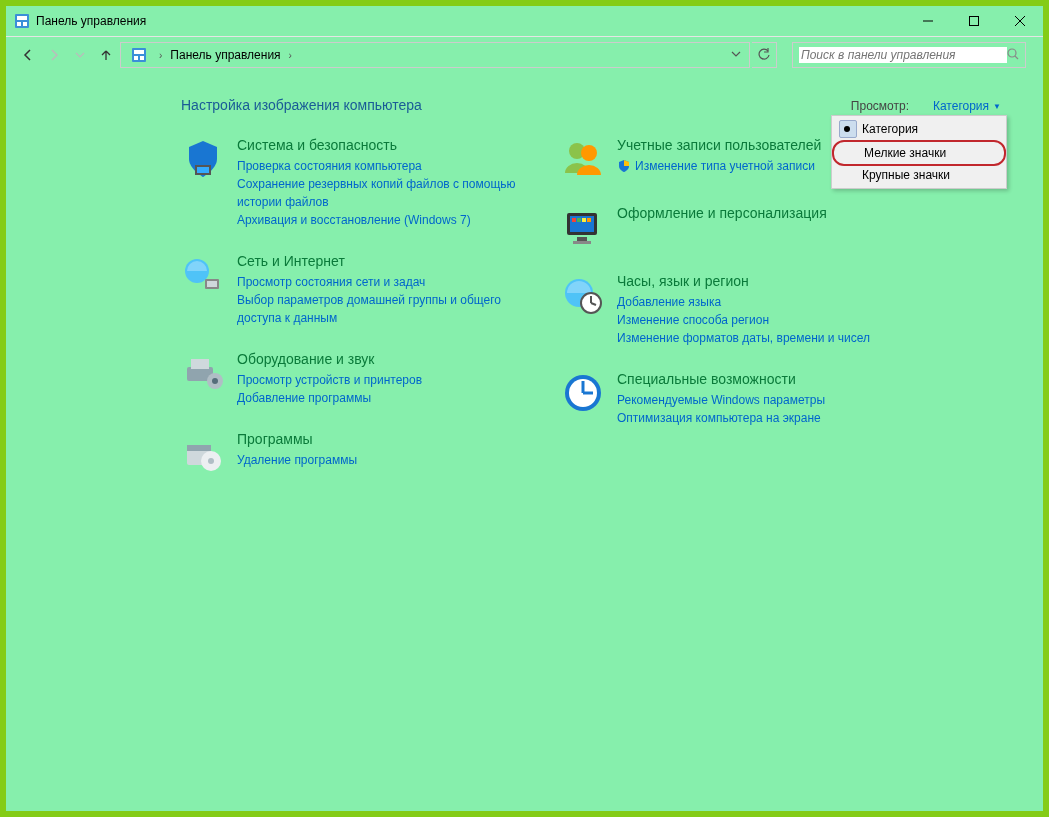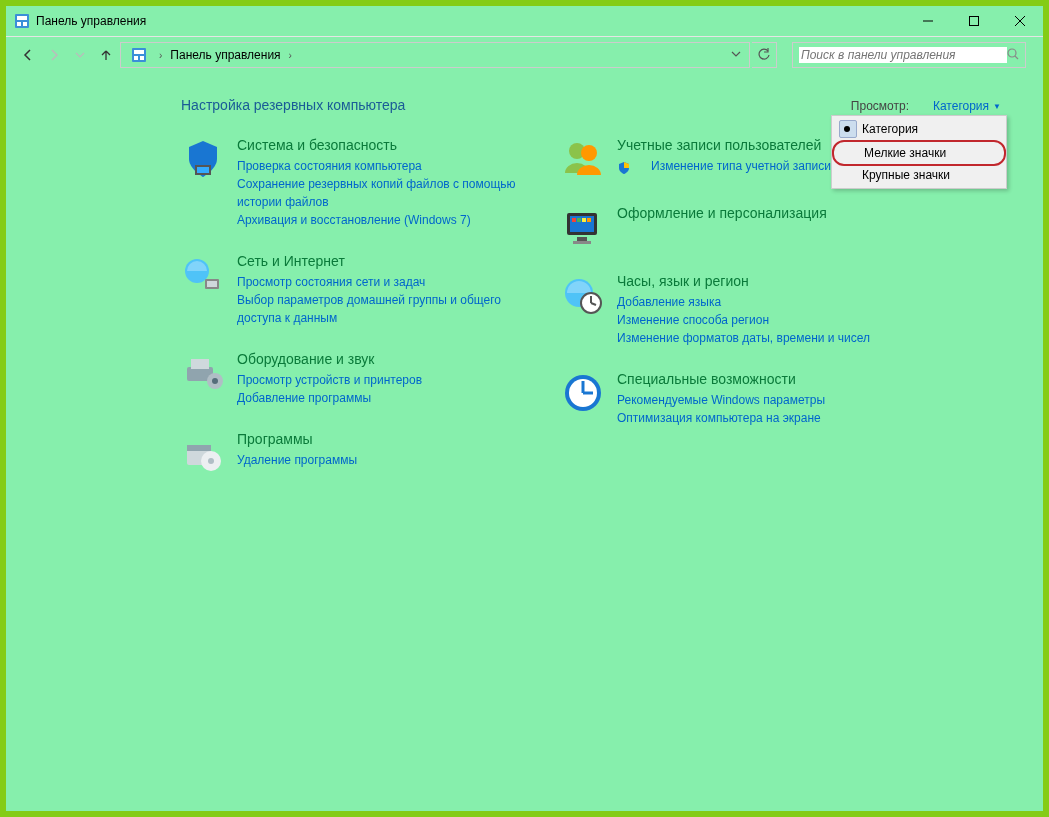--- a/index.html
+++ b/index.html
@@ -38,21 +38,21 @@
   .dd-item.selected::after{content:"";position:absolute;left:10px;top:50%;transform:translateY(-50%);width:6px;height:6px;border-radius:50%;background:#000}
   .dd-item.last{border:2px solid #c1272d;border-radius:12px;margin:0 -2px -2px -2px;padding-left:30px}
   
   .cols{display:flex;gap:40px}
   .col{width:340px}
   .cat{display:flex;gap:12px;margin-bottom:24px}
   .cat-icon{width:44px;height:44px;flex-shrink:0}
   .cat-body{}
   .cat-h{color:#0a7a3a;font-size:14px;margin:0 0 4px 0;cursor:pointer}
   .cat-link{display:block;color:#0066cc;font-size:12px;line-height:1.5;cursor:pointer}
-  .shield{display:inline-flex;align-items:flex-end;gap:20px}
+  .shield{display:inline-flex;align-items:center;gap:4px}
   .shield-icon{width:14px;height:14px;flex-shrink:0}
 </style>
 </head>
 <body>
 
 <div class="window">
 
   <div class="titlebar">
     <div class="titlebar-left">
       <span class="titlebar-icon">
@@ -133,21 +133,21 @@
     <div class="search-box">
       <input type="text" placeholder="Поиск в панели управления" style="">
       <span class="srch-icon"><svg width="12" height="12" viewBox="0 0 12 12">
             <circle cx="5" cy="5" r="4" fill="none" stroke="#888" stroke-width="1.2"></circle>
             <line x1="8" y1="8" x2="11" y2="11" stroke="#888" stroke-width="1.2"></line>
           </svg></span>
     </div>
   </div>
 
   <div class="content">
-    <h1 class="page-h1">Настройка резервных компьютера</h1>
+    <h1 class="page-h1">Настройка изображения компьютера</h1>
 
     <div class="view-ctrl">
       <span>Просмотр:</span>
       <span class="view-link">
         <span>Категория</span>
         <span class="dd">▼</span>
       </span>
     </div>
 
     <div class="dd-menu">

